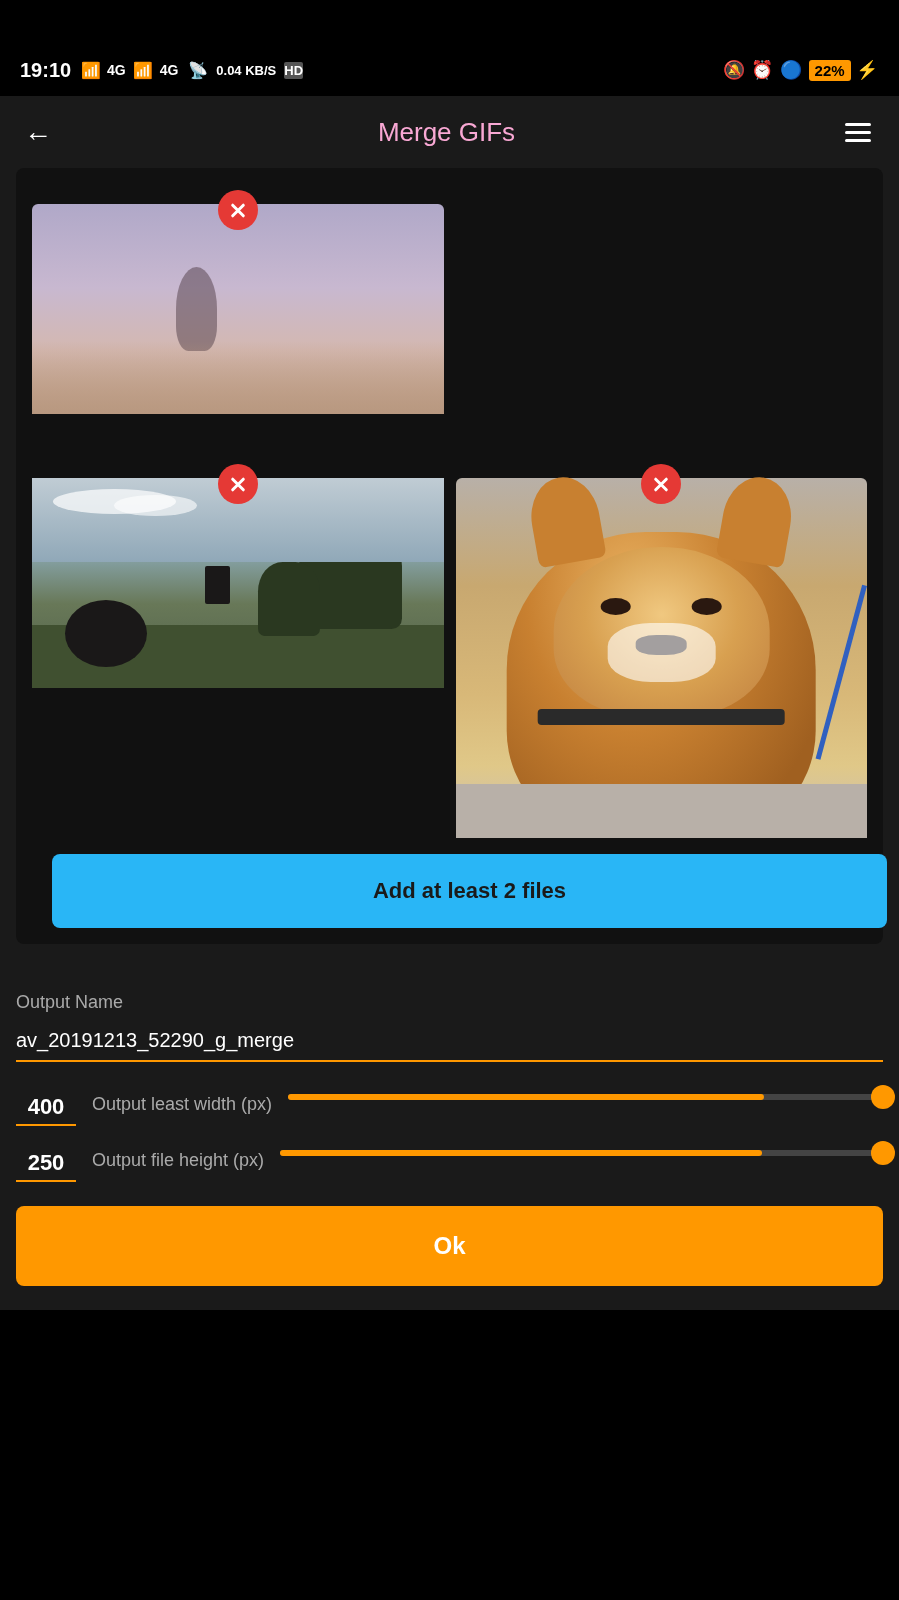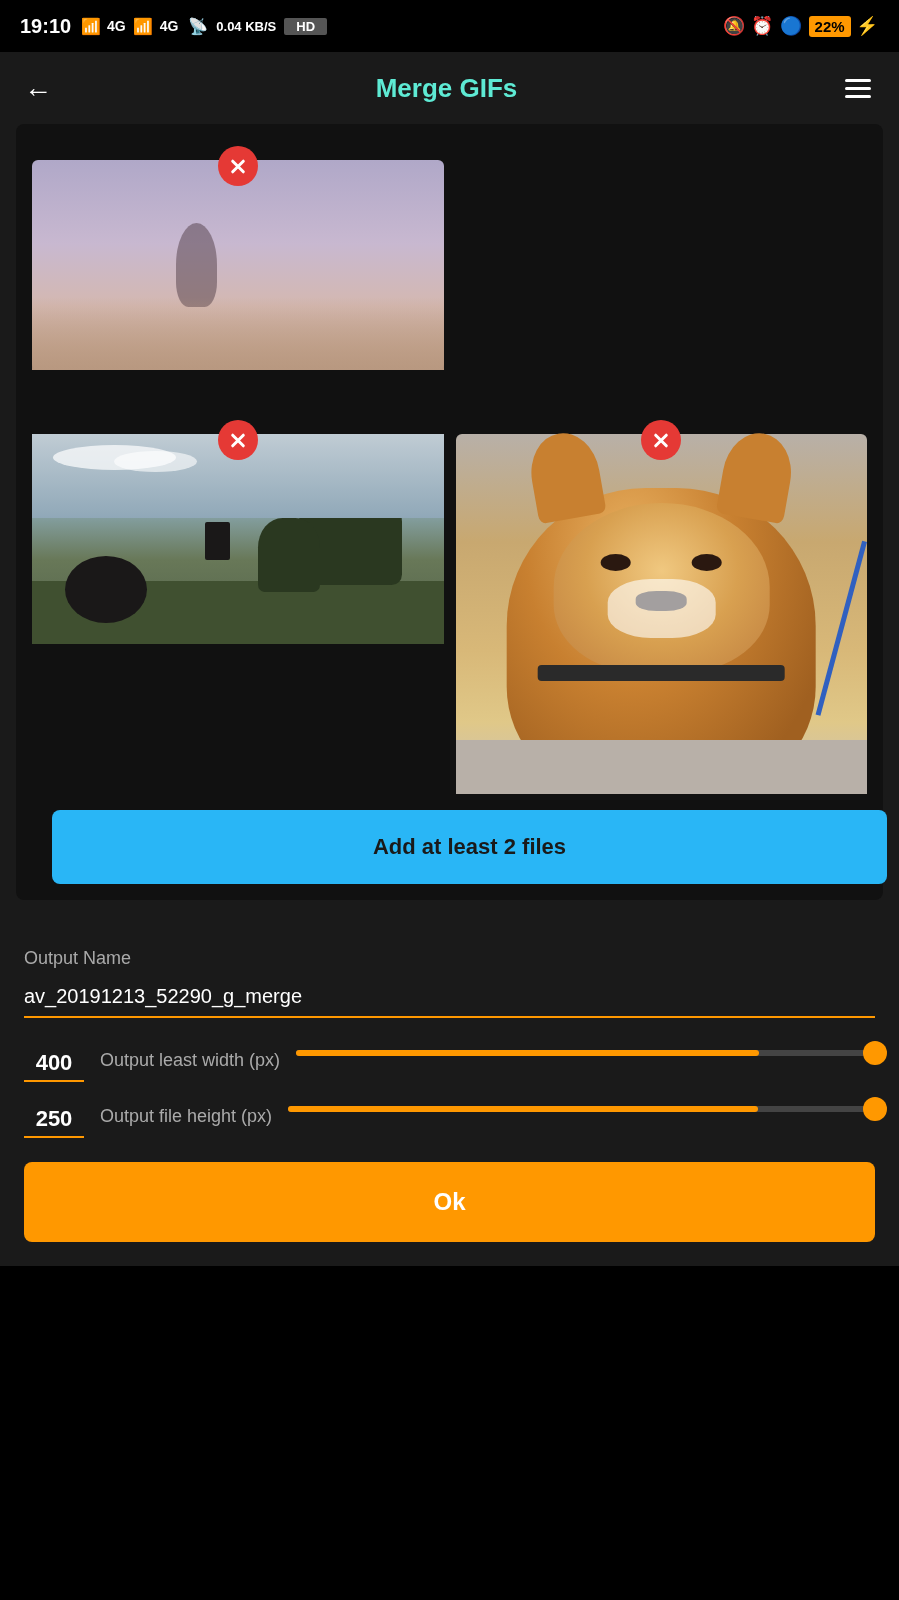--- a/index.html
+++ b/index.html
@@ -18,20 +18,21 @@
     .status-bar {
       background: #000;
       color: #fff;
       display: flex;
       justify-content: space-between;
       align-items: center;
       padding: 8px 20px;
       font-size: 20px;
       font-weight: 600;
       height: 52px;
+      margin-top: 44px;
     }
     .status-left { display: flex; align-items: center; gap: 4px; }
     .status-right { display: flex; align-items: center; gap: 6px; }
 
     
     .toolbar {
       background: #1a1a1a;
       display: flex;
       align-items: center;
       justify-content: space-between;
@@ -39,23 +40,23 @@
       height: 72px;
     }
     .toolbar-back {
       color: #fff;
       font-size: 28px;
       cursor: pointer;
       background: none;
       border: none;
     }
     .toolbar-title {
-      color: #5eead4;
+      color: #f9a8d4;
       font-size: 26px;
-      font-weight: 700;
+      font-weight: 400;
     }
     .toolbar-menu {
       color: #fff;
       font-size: 28px;
       cursor: pointer;
       background: none;
       border: none;
       display: flex;
       flex-direction: column;
       gap: 5px;
@@ -145,21 +146,21 @@
       cursor: pointer;
       text-align: center;
       display: block;
       margin-top: 16px;
       margin-left: 20px;
     }
 
     
     .settings-section {
       background: #1a1a1a;
-      padding: 32px 24px 24px;
+      padding: 32px 16px 24px;
     }
 
     .output-name-label {
       color: #aaa;
       font-size: 18px;
       margin-bottom: 8px;
     }
 
     .output-name-input {
       width: 100%;
@@ -289,21 +290,21 @@
 
 <div class="status-bar">
   <div class="status-left">
     <span>19:10</span>
     <span style="font-size:16px; margin-left:6px;">📶</span>
     <span style="font-size:14px; margin-left:2px;">4G</span>
     <span style="font-size:16px; margin-left:4px;">📶</span>
     <span style="font-size:14px; margin-left:2px;">4G</span>
     <span style="font-size:16px; margin-left:6px;">📡</span>
     <span style="font-size:13px; margin-left:4px;">0.04 KB/S</span>
-    <span style="font-size:13px; background:#555; padding:1px 12px; border-radius:2px; margin-left:4px;">HD</span>
+    <span style="font-size:13px; background:#555; padding:1px 0; border-radius:2px; margin-left:4px;">HD</span>
   </div>
   <div class="status-right">
     <span style="font-size:18px;">🔕</span>
     <span style="font-size:18px;">⏰</span>
     <span style="font-size:18px;">🔵</span>
     <span style="font-size:15px; background:#ff9800; color:#000; padding:2px 6px; border-radius:3px;">
       <span>22</span>%
     </span>
     <span style="font-size:18px;">⚡</span>
   </div>

